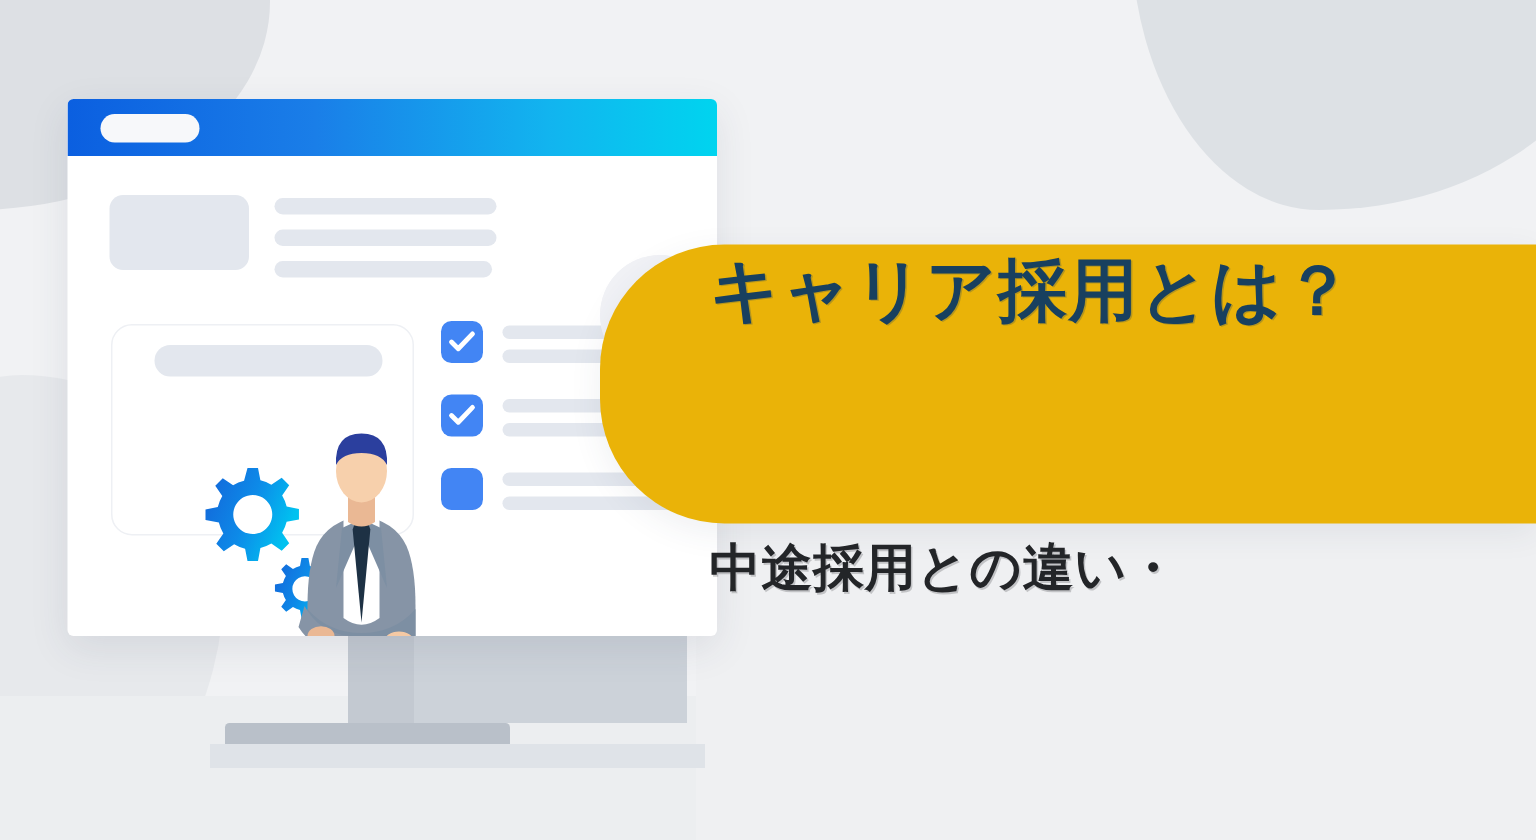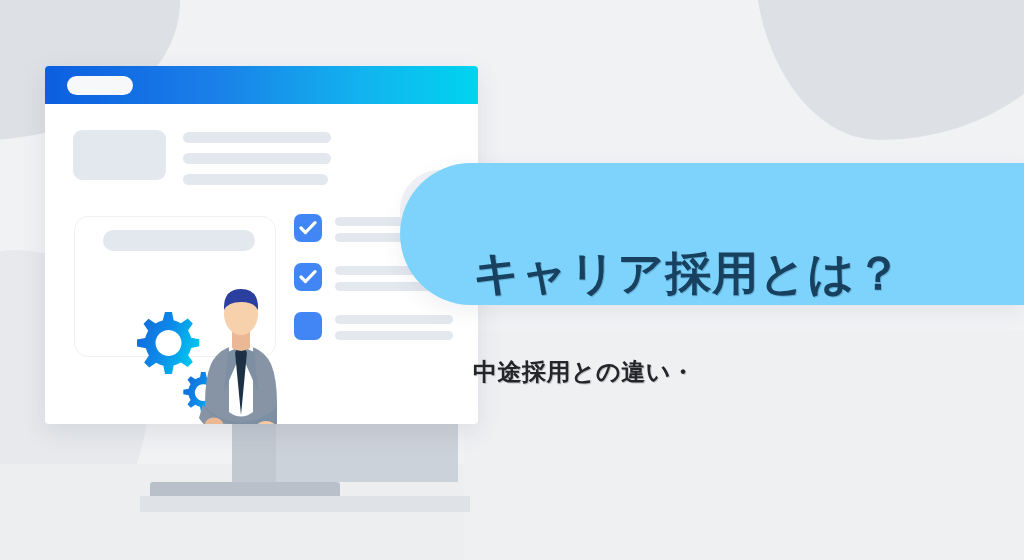--- a/index.html
+++ b/index.html
@@ -105,41 +105,41 @@
   }
 
   
   .gears{position:absolute;left:80px;top:240px;width:105px;height:110px;}
 
   
   .man{position:absolute;left:126px;top:222px;width:140px;height:330px;}
 
   
   .title-card{
-    position:absolute;left:400px;top:163px;width:624px;height:142px;
-    background:#7dd3fc;
+    position:absolute;left:400px;top:163px;width:624px;height:186px;
+    background:#eab308;
     border-radius:83px 0 0 83px;
     box-shadow:0 6px 22px rgba(50,65,95,.08);
-    display:flex;align-items:flex-end;
+    display:flex;align-items:flex-start;
   }
   .title-text{
     margin-left:73px;
     color:#18405f;
     font-size:46px;
     font-weight:700;
     letter-spacing:1px;
     white-space:nowrap;
     text-shadow:1px 1px 0 rgba(24,64,95,.25);
   }
 
   
   .subtitle{
     position:absolute;left:473px;top:355px;width:545px;
     color:#232528;
-    font-size:24px;
+    font-size:34px;
     font-weight:700;
     line-height:1.42;
     letter-spacing:.5px;
     text-shadow:1px 1px 0 rgba(35,37,40,.22);
   }
   .subtitle div{white-space:nowrap;}
 </style>
 </head>
 <body>
 

